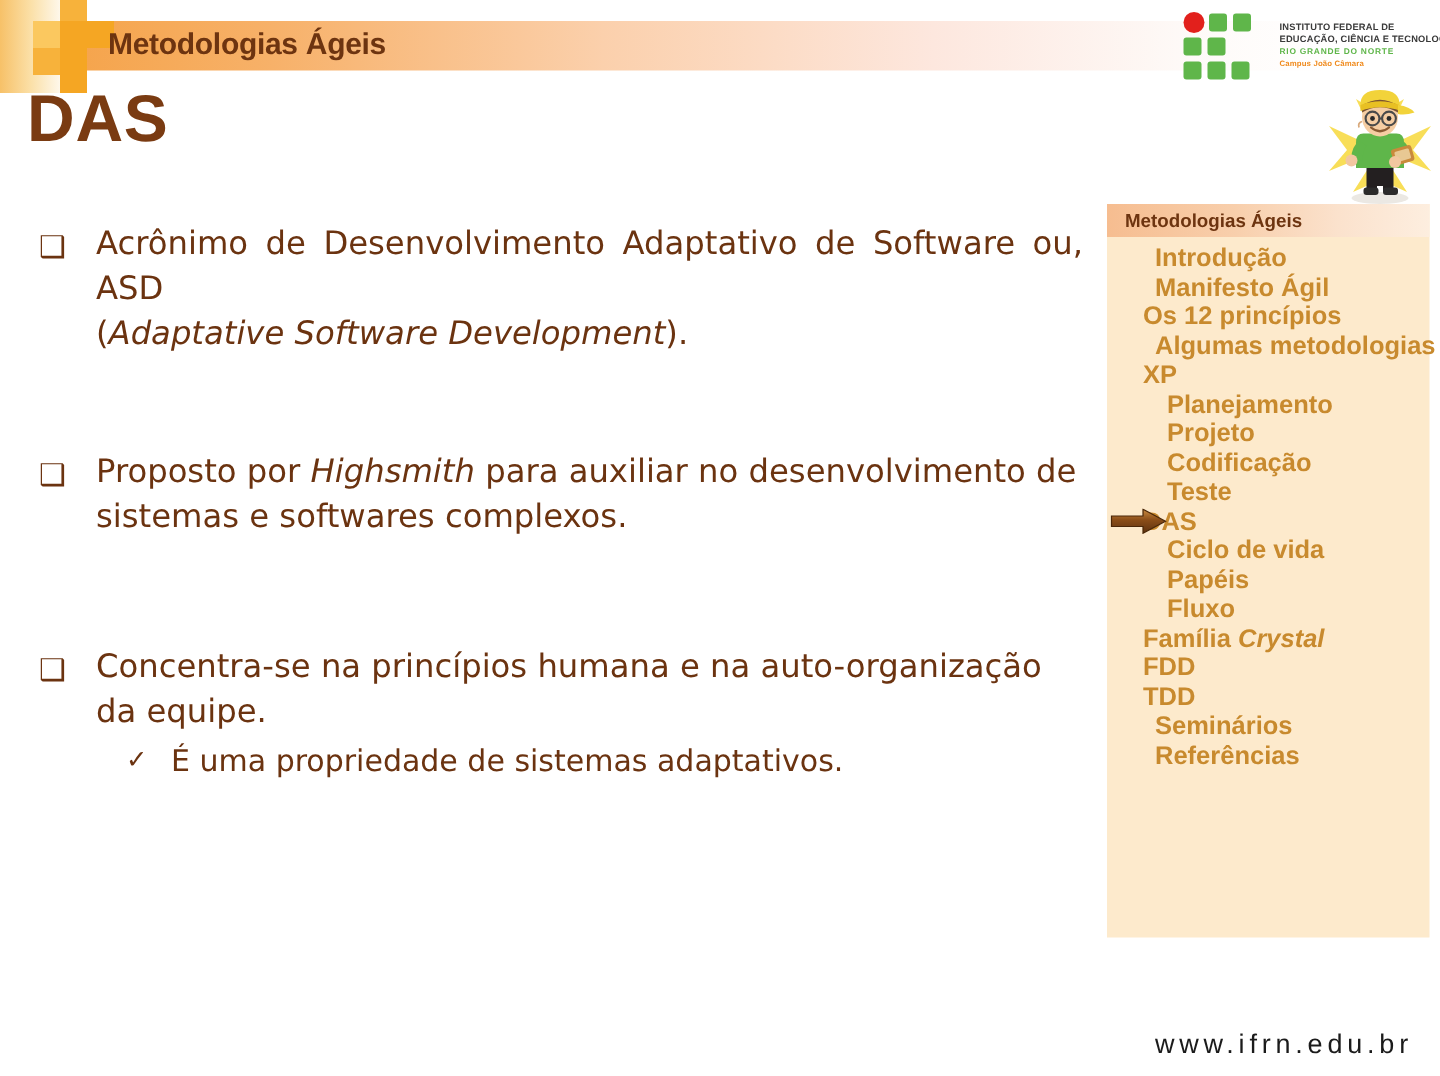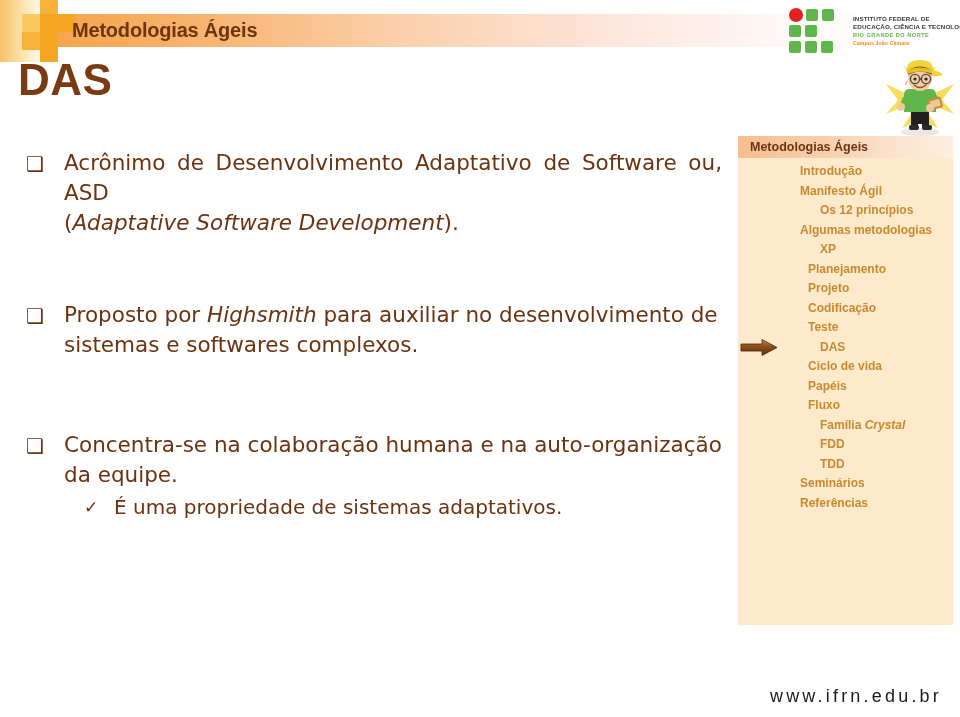--- a/index.html
+++ b/index.html
@@ -183,28 +183,27 @@
   }
   #sidebar-list {
     position: absolute;
     left: 0; top: 26px;
     width: 215px;
   }
   .nav-item {
     position: relative;
     height: 19.5px;
     line-height: 19.5px;
-    font-size: 12px;
+    font-size: 17px;
     font-weight: bold;
     color: #c88a2e;
     white-space: nowrap;
-    margin-left: 30px;
   }
   .nav-item.lvl0 { padding-left: 32px; }
-  .nav-item.lvl1 { padding-left: 52px; }
+  .nav-item.lvl1 { padding-left: 24px; }
   .nav-item.lvl2 { padding-left: 40px; }
   .nav-item em { font-style: italic; }
 
   #nav-arrow {
     position: absolute;
     left: 2px; top: 203px;
     width: 38px; height: 17px;
     z-index: 3;
   }
 
@@ -304,21 +303,21 @@
   <div class="bullet-row" id="bullet-2">
     <span class="bullet-mark">❑</span>
     <span class="txt">
       <span>Proposto por </span><em>Highsmith</em><span> para auxiliar no desenvolvimento de</span>
     </span>
     <span class="txt">sistemas e softwares complexos.</span>
   </div>
 
   <div class="bullet-row" id="bullet-3">
     <span class="bullet-mark">❑</span>
-    <span class="txt">Concentra-se na colaboração humana e na auto-organização</span>
+    <span class="txt">Concentra-se na princípios humana e na auto-organização</span>
     <span class="txt">da equipe.</span>
   </div>
 
   <div class="sub-row">
     <span class="sub-mark">✓</span>
     <span>É uma propriedade de sistemas adaptativos.</span>
   </div>
 
 </div>
 

